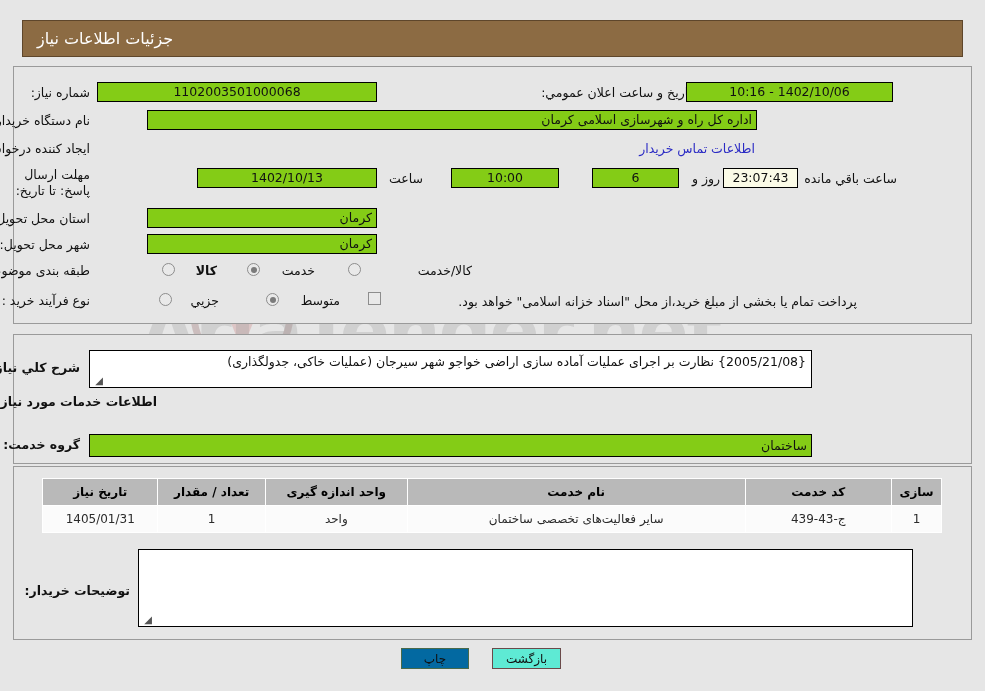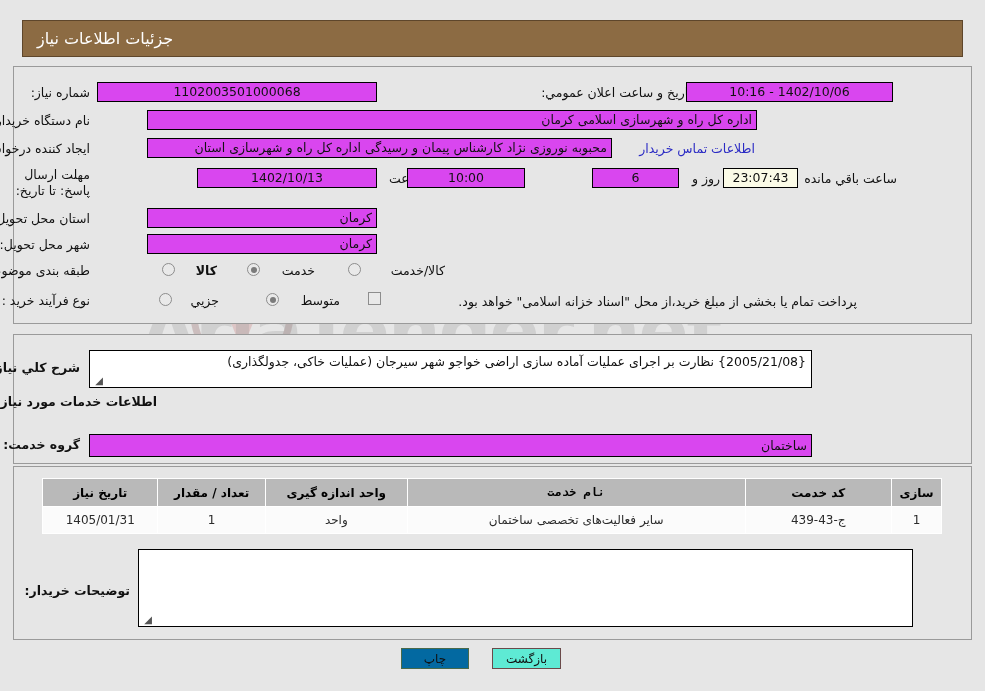--- a/index.html
+++ b/index.html
@@ -81,21 +81,21 @@
   .lbl {
     position: absolute;
     font-size: 12.5px;
     color: #111;
     white-space: nowrap;
     text-align: right;
   }
   .lbl.bold { font-weight: bold; }
   .box {
     position: absolute;
-    background: #d946ef;
+    background: #84cc16;
     border: 1px solid #000000;
     box-sizing: border-box;
     font-size: 12.5px;
     color: #111;
     display: flex;
     align-items: center;
     padding: 0 4px;
     overflow: hidden;
     white-space: nowrap;
     height: 20px;
@@ -232,45 +232,44 @@
   <div class="lbl" style="right:895px; top:85px;">شماره نیاز:</div>
   <div class="box center" style="right:608px; top:82px; width:280px;">1102003501000068</div>
 
   <div class="lbl" style="right:293px; top:85px;">تاریخ و ساعت اعلان عمومي:</div>
   <div class="box center" style="right:92px; top:82px; width:207px;">1402/10/06 - 10:16</div>
 
   <div class="lbl" style="right:895px; top:113px;">نام دستگاه خریدار:</div>
   <div class="box right" style="right:228px; top:110px; width:610px;">اداره کل راه و شهرسازی اسلامی کرمان</div>
 
   <div class="lbl" style="right:895px; top:141px;">ایجاد کننده درخواست:</div>
-  <div class="box right" style="right:373px; top:138px; width:465px;">محبوبه نوروزی نژاد کارشناس پیمان و رسیدگی اداره کل راه و شهرسازی استان</div>
   <div class="link" style="right:230px; top:141px;">اطلاعات تماس خریدار</div>
 
   <div class="lbl" style="right:895px; top:167px; width:78px; line-height:16px; white-space:normal;">مهلت ارسال پاسخ: تا تاریخ:</div>
   <div class="box center" style="right:608px; top:168px; width:180px;">1402/10/13</div>
   <div class="plain" style="right:562px; top:171px;">ساعت</div>
-  <div class="box center" style="right:460px; top:168px; width:118px;">10:00</div>
+  <div class="box center" style="right:426px; top:168px; width:108px;">10:00</div>
   <div class="box center" style="right:306px; top:168px; width:87px;">6</div>
   <div class="plain" style="right:265px; top:171px;">روز و</div>
   <div class="box center cream" style="right:187px; top:168px; width:75px;">23:07:43</div>
   <div class="plain" style="right:88px; top:171px;">ساعت باقي مانده</div>
 
   <div class="lbl" style="right:895px; top:211px;">استان محل تحویل:</div>
   <div class="box right" style="right:608px; top:208px; width:230px;">کرمان</div>
 
   <div class="lbl" style="right:895px; top:237px;">شهر محل تحویل:</div>
   <div class="box right" style="right:608px; top:234px; width:230px;">کرمان</div>
 
   <div class="lbl" style="right:895px; top:263px;">طبقه بندی موضوعی:</div>
   <div class="radio" style="right:810px; top:263px;"></div>
   <div class="plain" style="right:768px; top:263px;font-weight:bold;">کالا</div>
   <div class="radio on" style="right:725px; top:263px;"></div>
   <div class="plain" style="right:670px; top:263px;">خدمت</div>
   <div class="radio" style="right:624px; top:263px;"></div>
-  <div class="plain" style="right:540px; top:263px;text-align:right;">کالا/خدمت</div>
+  <div class="plain" style="right:513px; top:263px;text-align:right;">کالا/خدمت</div>
 
   <div class="lbl" style="right:895px; top:293px;">نوع فرآیند خرید :</div>
   <div class="radio" style="right:813px; top:293px;"></div>
   <div class="plain" style="right:766px; top:293px;">جزیي</div>
   <div class="radio on" style="right:706px; top:293px;"></div>
   <div class="plain" style="right:645px; top:293px;">متوسط</div>
   <div class="checkbox" style="right:604px; top:292px;"></div>
   <div class="plain" style="right:128px; top:294px;">پرداخت تمام یا بخشی از مبلغ خرید،از محل "اسناد خزانه اسلامی" خواهد بود.</div>
 
   <div class="panel" id="panel-mid"></div>
@@ -286,21 +285,21 @@
   <div class="lbl bold" style="right:905px; top:437px;">گروه خدمت:</div>
   <div class="box right" style="right:173px; top:434px; width:723px; height:23px;">ساختمان</div>
 
   <div class="panel" id="panel-bot"></div>
 
   <table class="items">
     <thead>
       <tr>
         <th style="width:42px;">سازی</th>
         <th style="width:150px;">کد خدمت</th>
-        <th style="width:370px;font-family:Liberation Mono, monospace;">نام خدمت</th>
+        <th style="width:370px;">نام خدمت</th>
         <th style="width:148px;">واحد اندازه گیری</th>
         <th style="width:108px;">تعداد / مقدار</th>
         <th style="width:112px;">تاریخ نیاز</th>
       </tr>
     </thead>
     <tbody>
       <tr>
         <td>1</td>
         <td>ج-43-439</td>
         <td>سایر فعالیت‌های تخصصی ساختمان</td>

